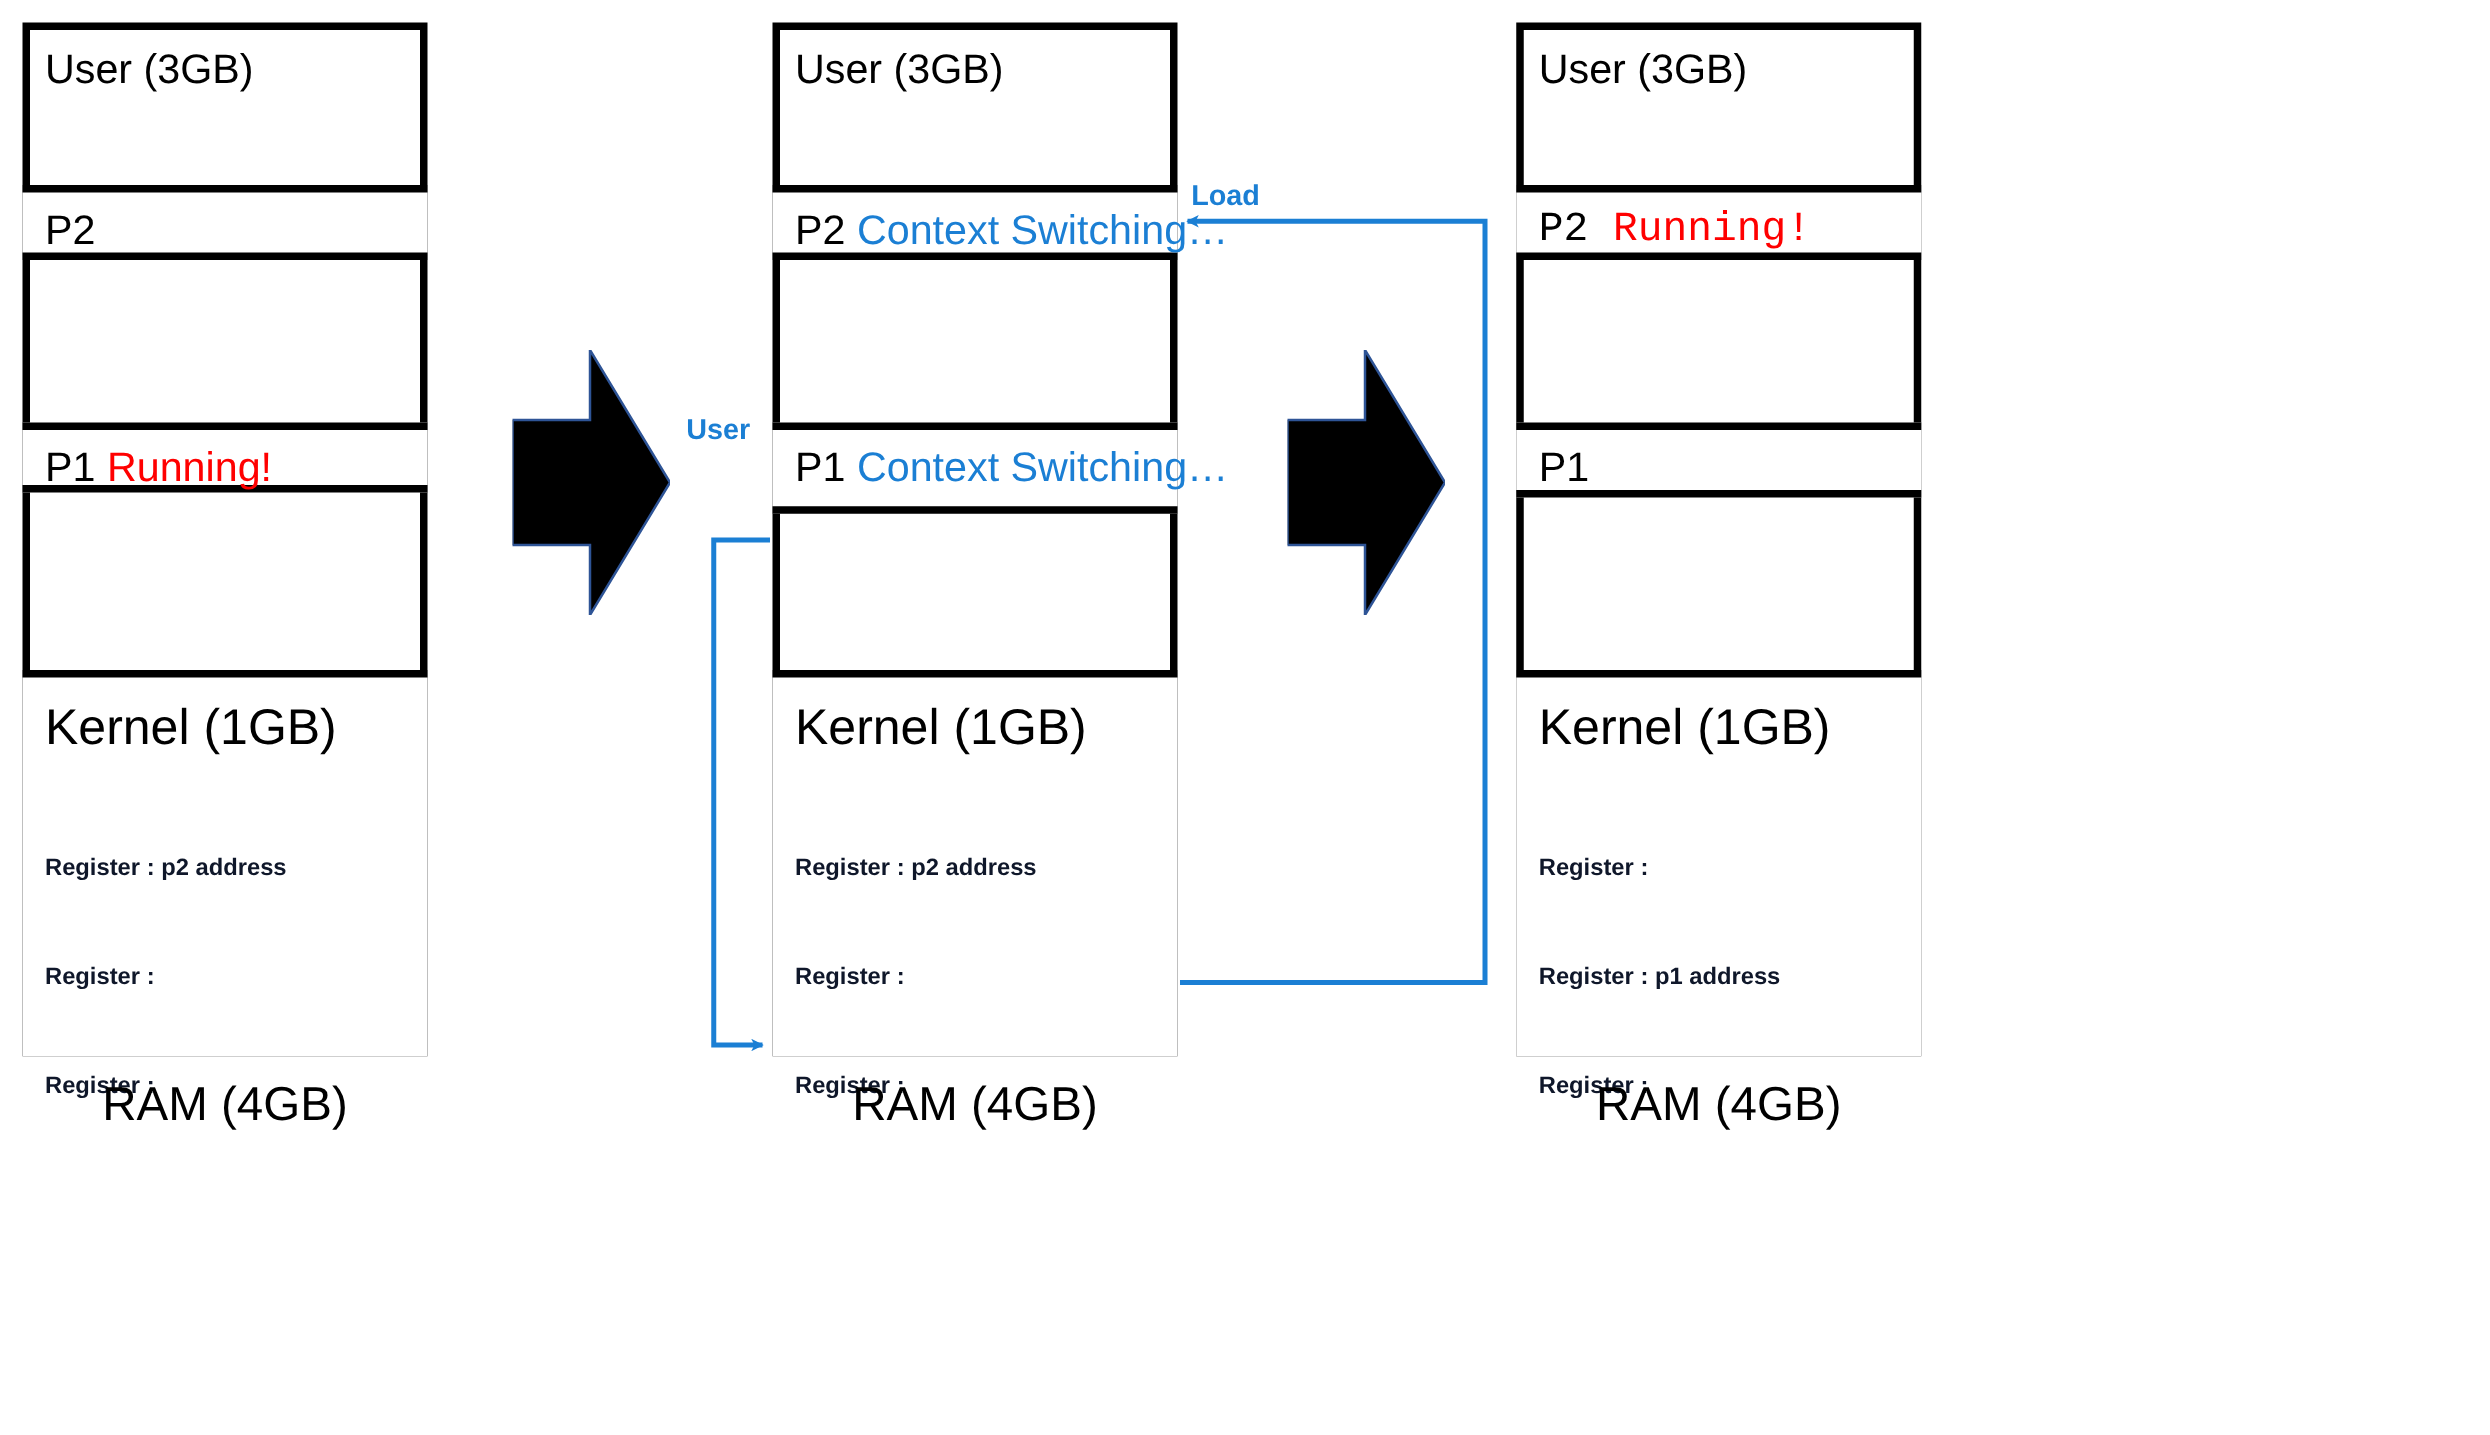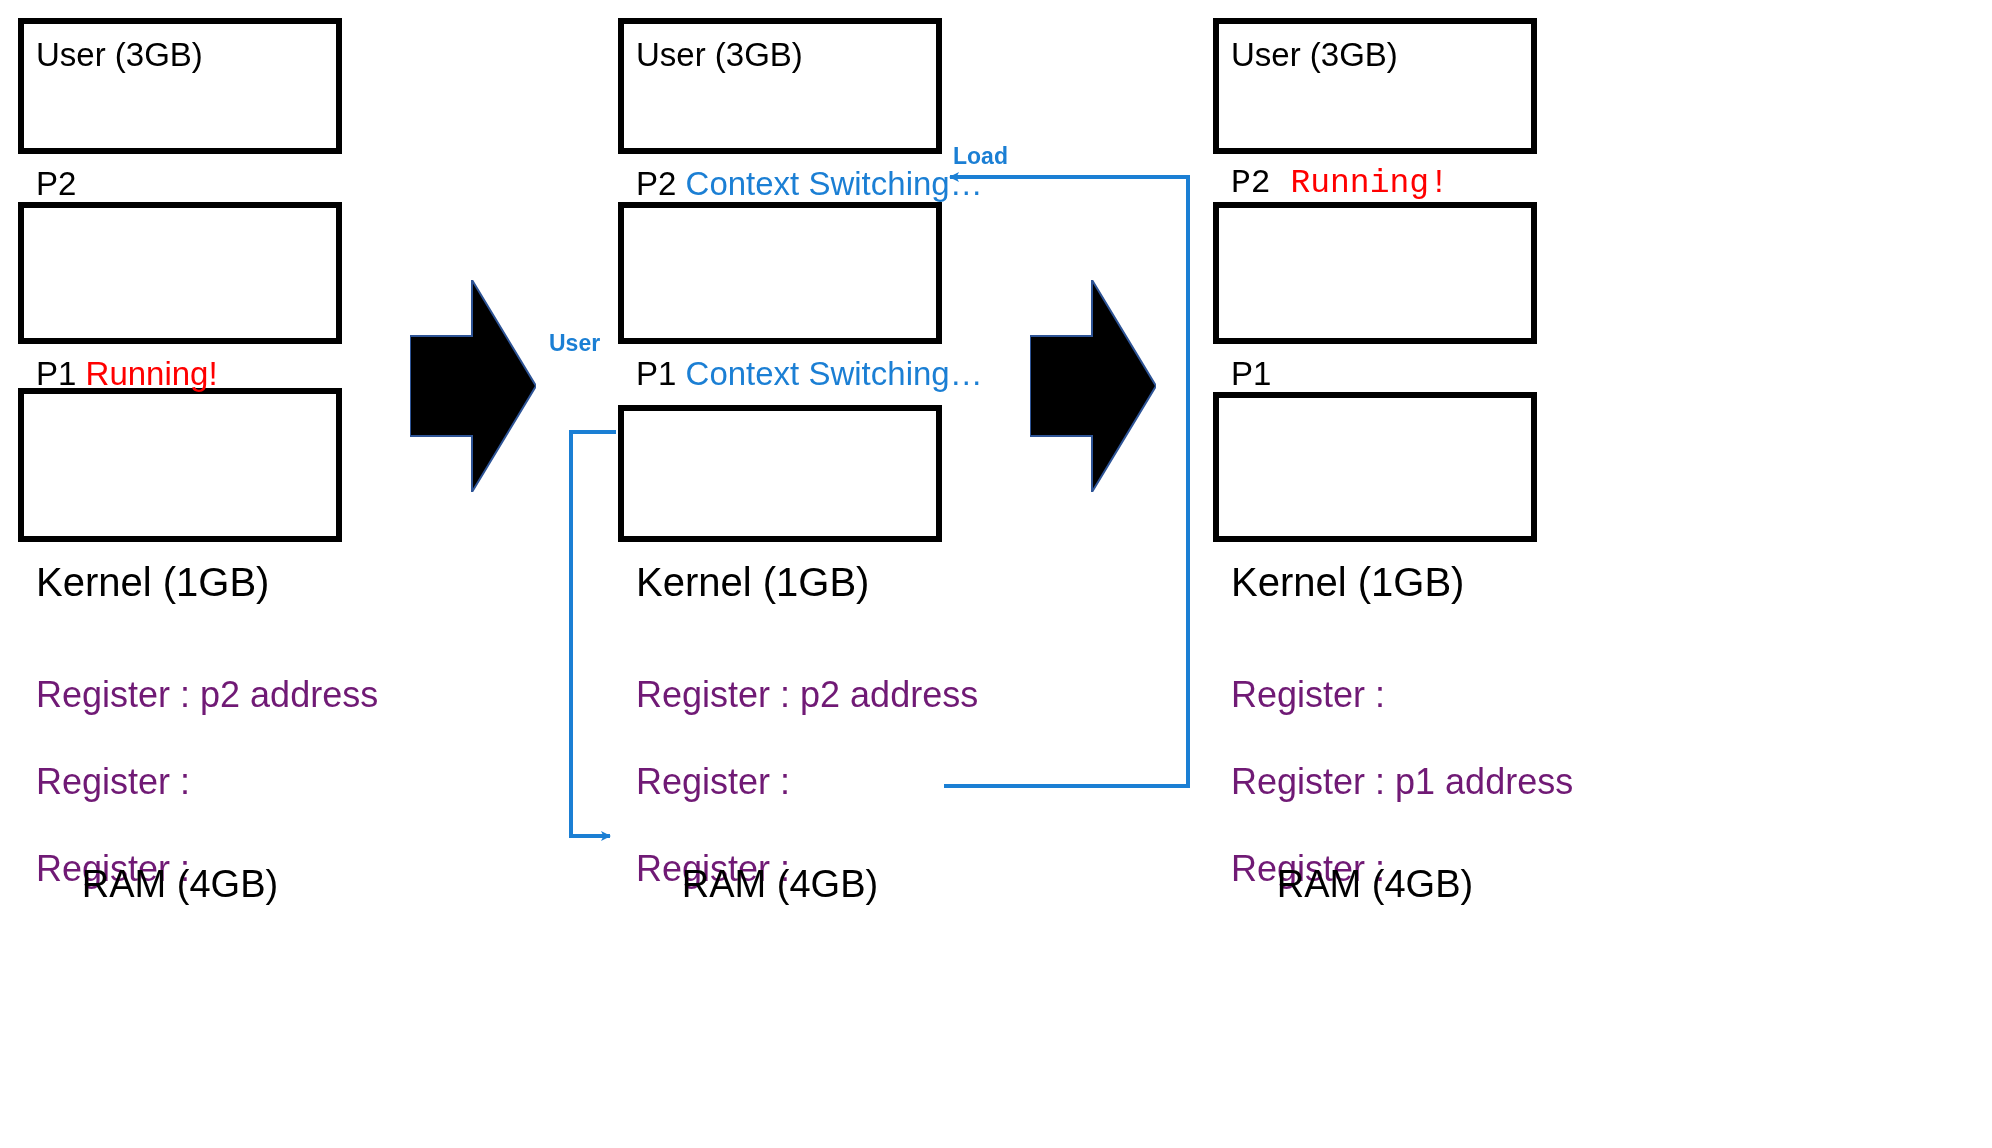--- a/index.html
+++ b/index.html
@@ -26,22 +26,23 @@
   .row-label{
     position:absolute;left:18px;
     font-size:33px;line-height:1;color:#000;white-space:nowrap;
   }
   .red{color:#FF0000;}
   .blue{color:#1B7FD4;}
   .kern-title{
     position:absolute;left:18px;font-size:40px;color:#000;white-space:nowrap;
   }
   .reglist{
-    position:absolute;left:18px;font-size:36px;line-height:29px;color:#701a75;
+    position:absolute;left:18px;font-size:19px;line-height:29px;color:#0f172a;
     white-space:pre;
+    font-weight:bold;
   }
   .reglist div{height:29px;}
   .ramlabel{
     position:absolute;width:324px;text-align:center;
     font-size:38px;color:#000;
   }
 
   
   .chev{position:absolute;width:126px;height:212px;}
   .chev svg{display:block;}

